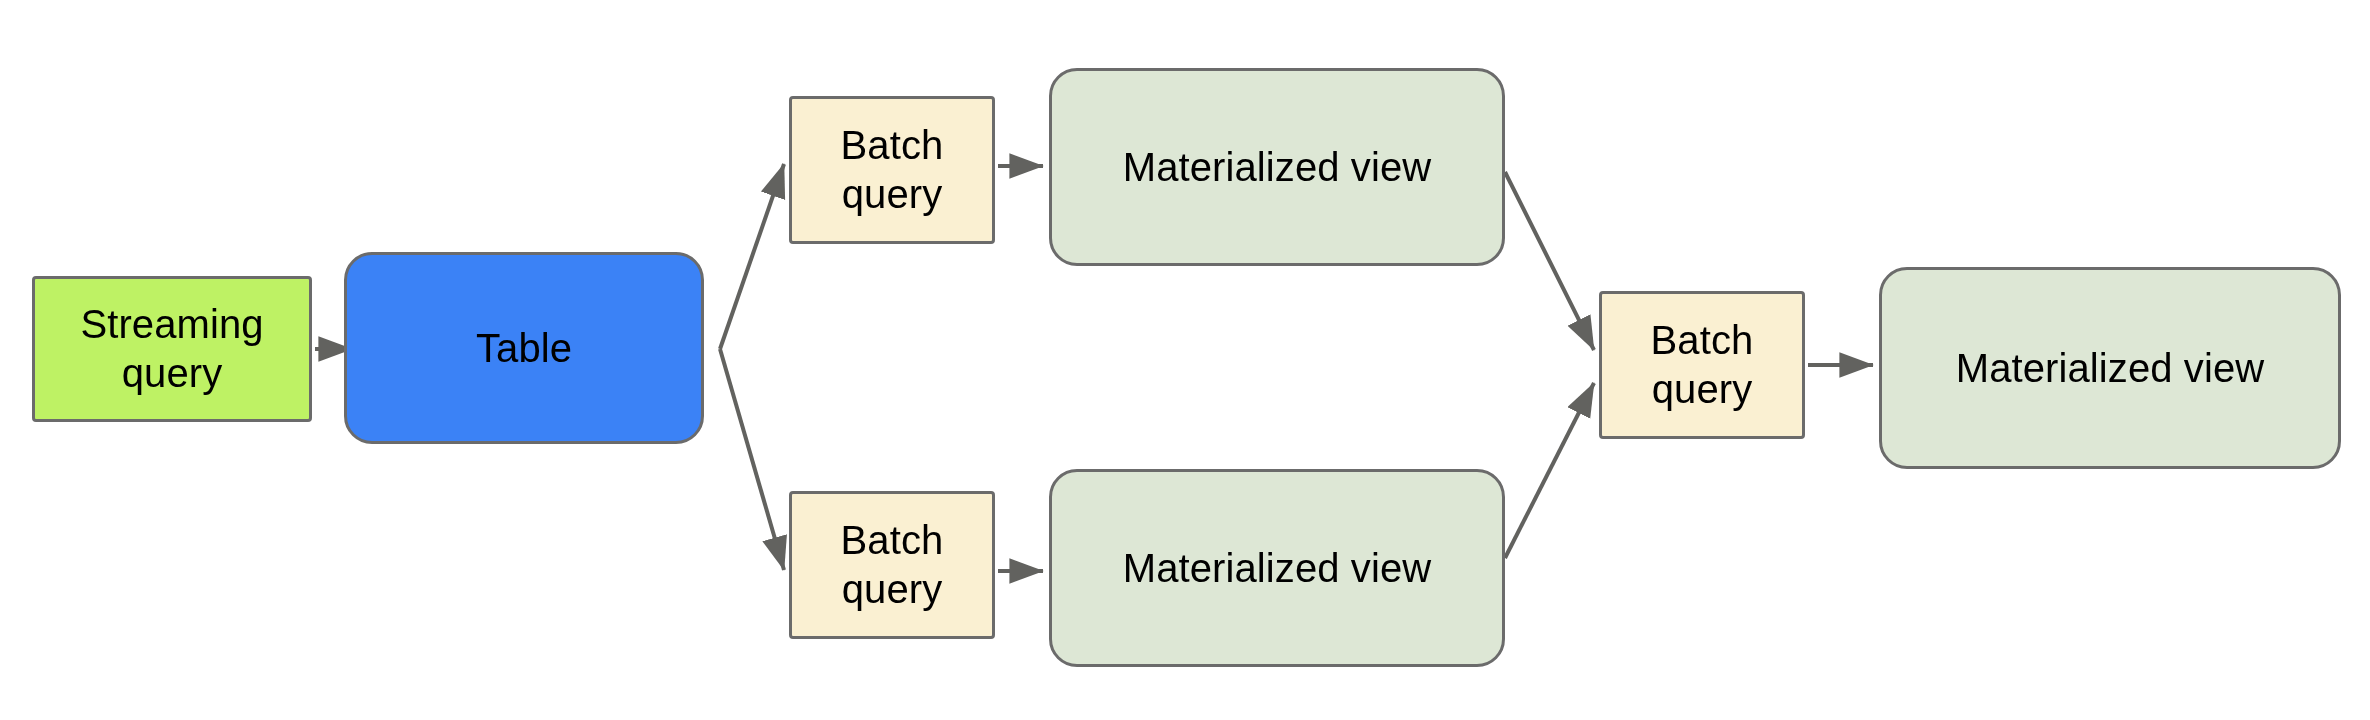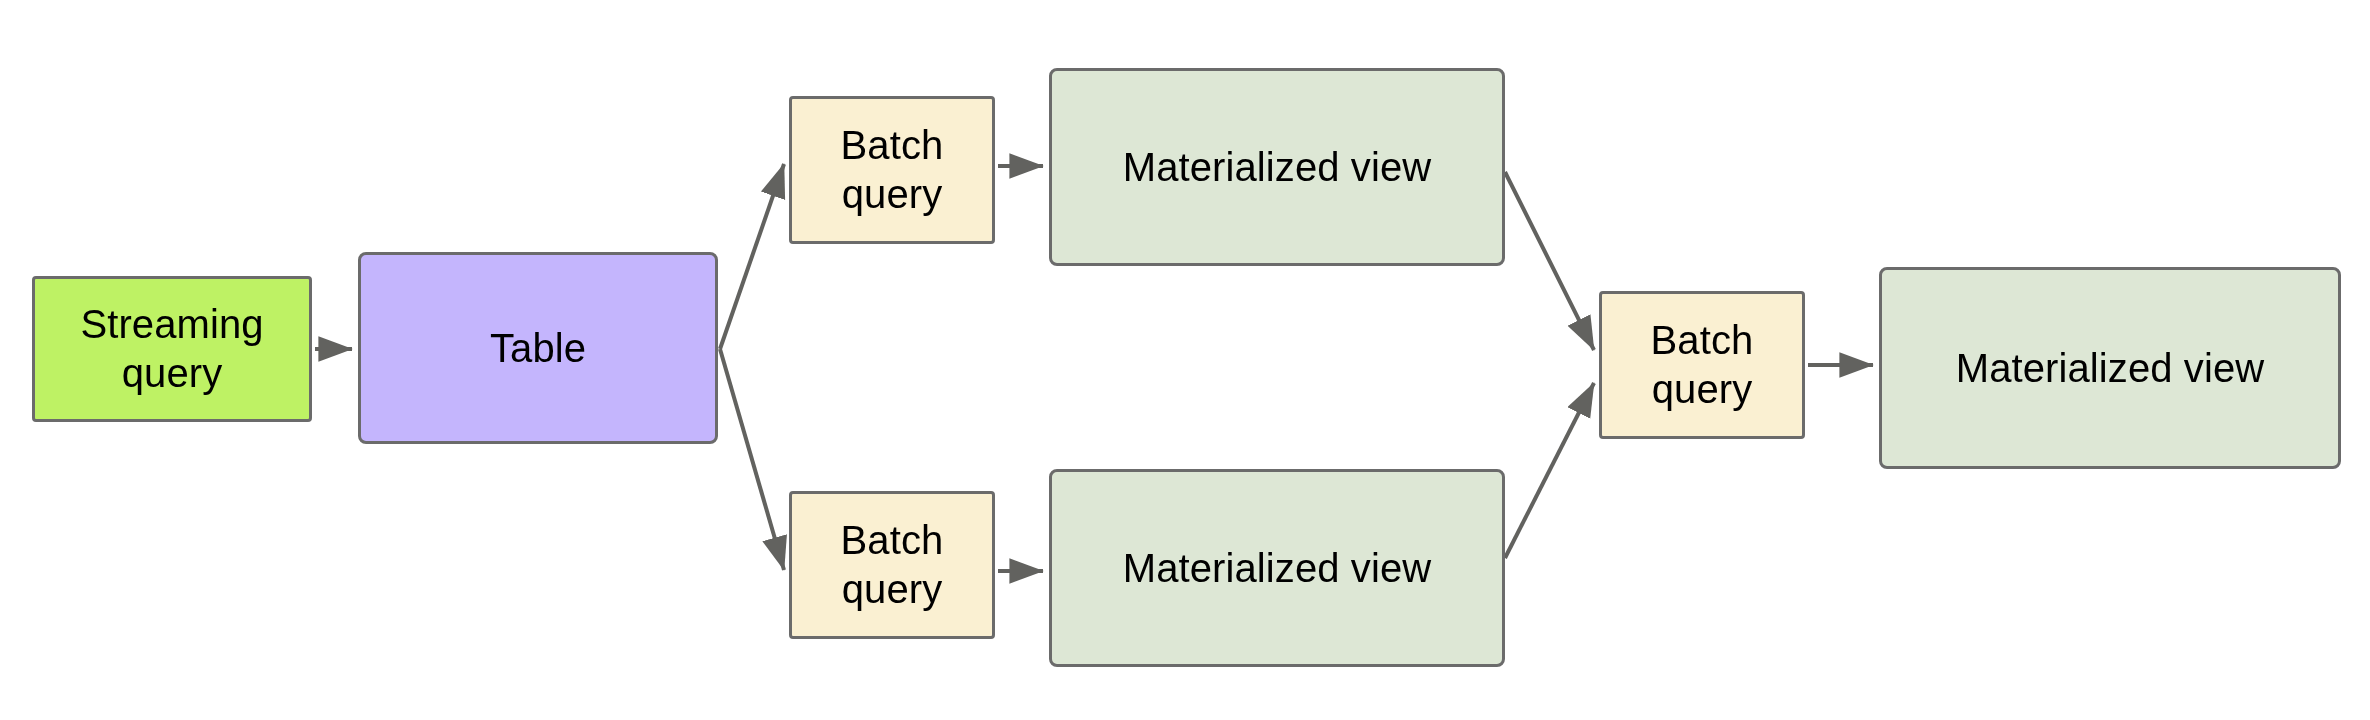--- a/index.html
+++ b/index.html
@@ -35,21 +35,21 @@
     line-height: 1.22;
     letter-spacing: 0.1px;
     border-style: solid;
     border-width: 3px;
     z-index: 2;
   }
   .node.rect {
     border-radius: 4px;
   }
   .node.rounded {
-    border-radius: 8px;
+    border-radius: 28px;
   }
   .node .label {
     display: block;
     white-space: pre-line;
     padding: 0 6px;
   }
 </style>
 </head>
 <body>
 
@@ -77,21 +77,21 @@
     <line x1="1505" y1="558" x2="1594" y2="383" stroke="#62625f" stroke-width="4" marker-end="url(#arrowhead)"></line>
 
     <line x1="1808" y1="365" x2="1873" y2="365" stroke="#62625f" stroke-width="4" marker-end="url(#arrowhead)"></line>
   </svg>
 
   <div class="node rect" style="left: 32px; top: 276px; width: 280px; height: 146px; background: #bef264; border-color: rgb(107, 107, 107); color: rgb(0, 0, 0);">
     <span class="label">Streaming
 query</span>
   </div>
 
-  <div class="node rounded" style="left: 358px; top: 252px; width: 360px; height: 192px; background: #c4b5fd; border-color: rgb(107, 107, 107); color: rgb(0, 0, 0);">
+  <div class="node rounded" style="left: 344px; top: 252px; width: 360px; height: 192px; background: #3b82f6; border-color: rgb(107, 107, 107); color: rgb(0, 0, 0);">
     <span class="label">Table</span>
   </div>
 
   <div class="node rect" style="left: 789px; top: 96px; width: 206px; height: 148px; background: rgb(250, 240, 210); border-color: rgb(107, 107, 107); color: rgb(0, 0, 0);">
     <span class="label">Batch
 query</span>
   </div>
 
   <div class="node rounded" style="left: 1049px; top: 68px; width: 456px; height: 198px; background: rgb(221, 231, 213); border-color: rgb(107, 107, 107); color: rgb(0, 0, 0);">
     <span class="label">Materialized view</span>

